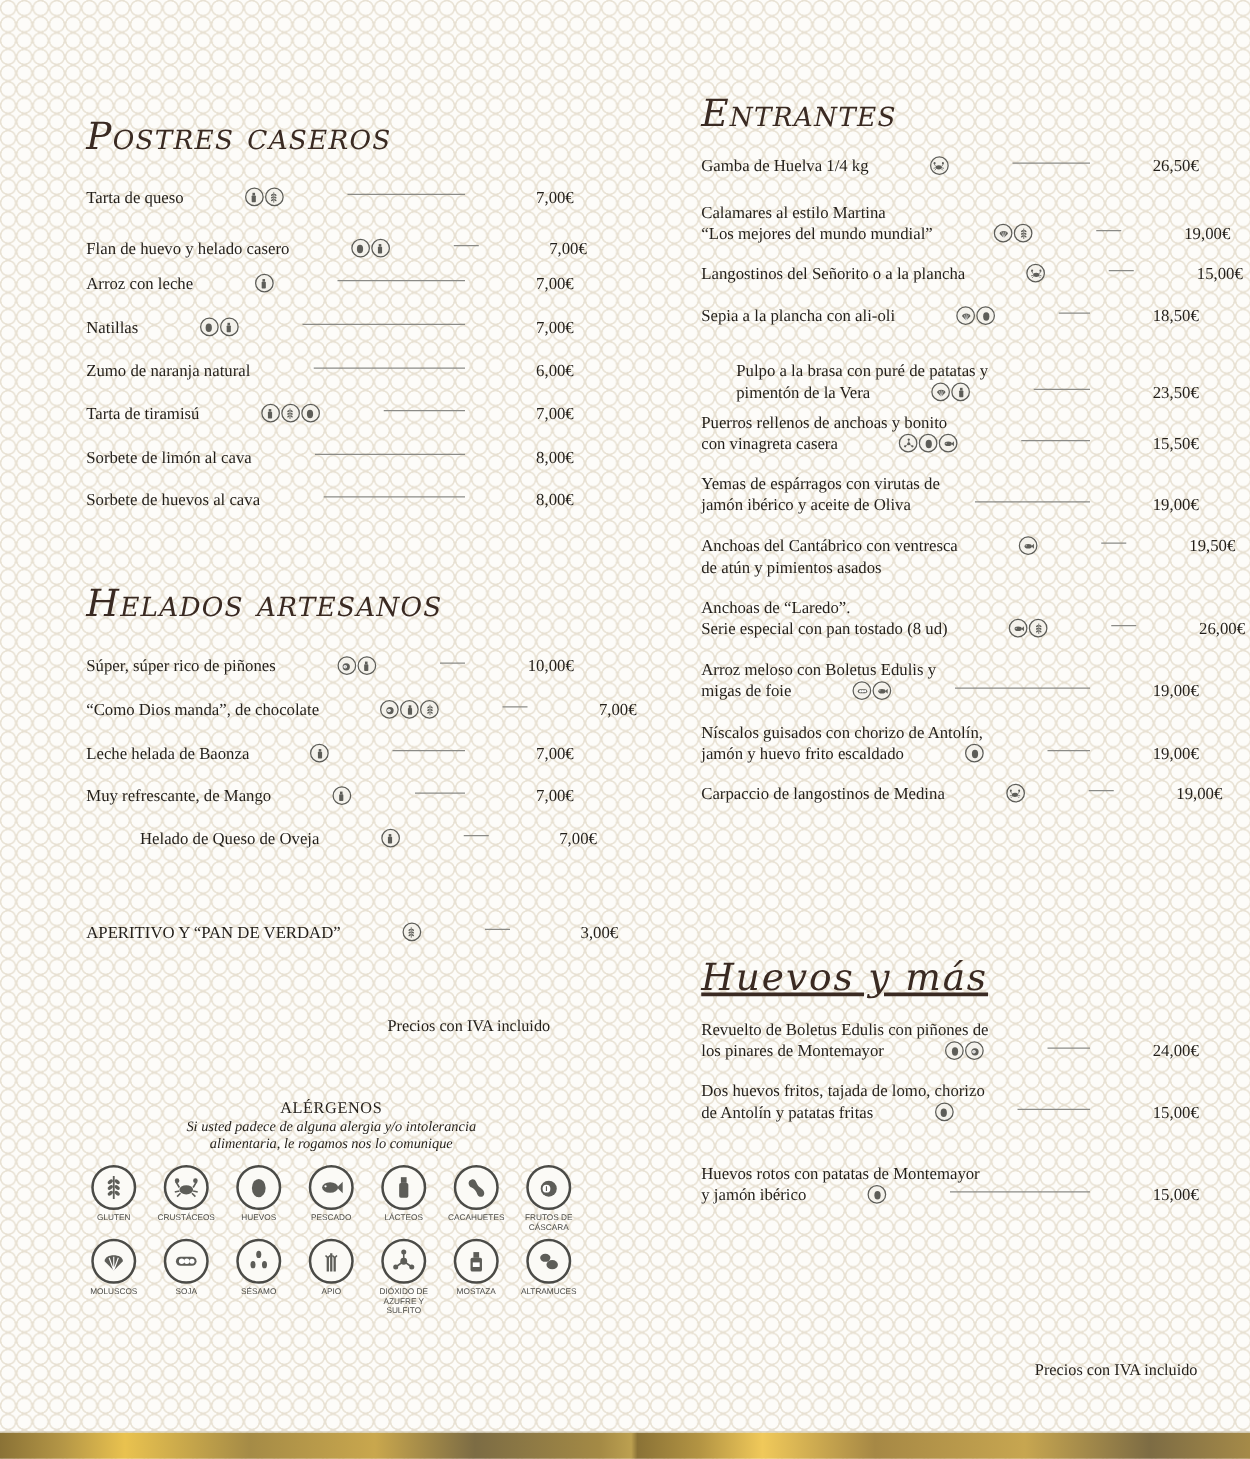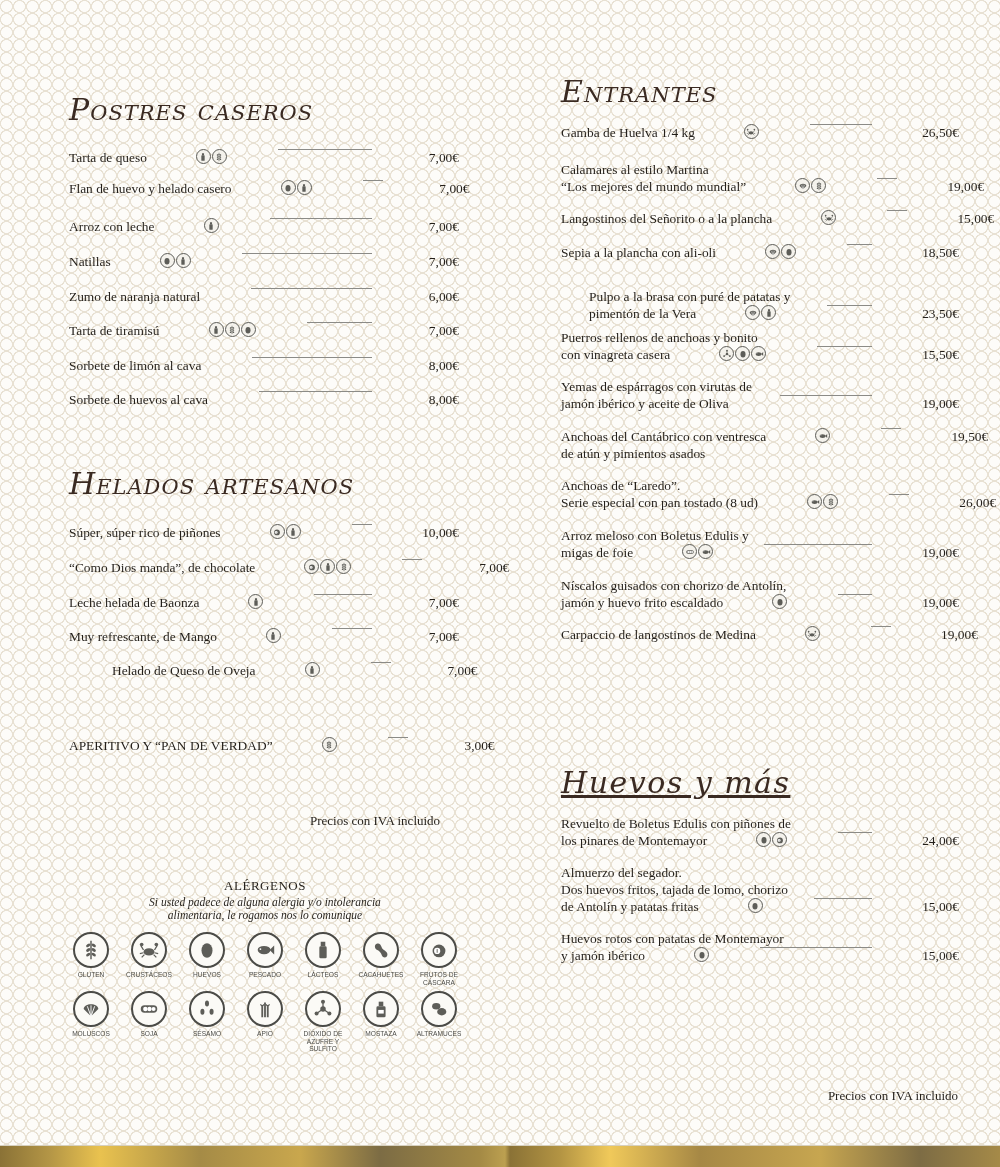--- a/index.html
+++ b/index.html
@@ -26,21 +26,21 @@
     letter-spacing: 1px;
     margin: 0;
     font-weight: normal;
     white-space: nowrap;
   }
 
   .item {
     position: absolute; left: 0; right: 0;
     font-size: 13.4px; line-height: 17px;
   }
-  .item .row { display: flex; align-items: flex-start; gap: 45px; }
+  .item .row { display: flex; align-items: center; gap: 45px; }
   .item .name { white-space: nowrap; }
   .item .icons { display: inline-flex; gap: 1px; margin-left: 4px; vertical-align: -3px; }
   .item .leader {
     flex: 1; border-bottom: 1.4px solid #8b8b87; margin: 0 4px 4px 6px; min-width: 20px;
   }
   .item .price { white-space: nowrap; min-width: 38px; text-align: right; }
   .item .line1 { white-space: nowrap; }
 
   .aico {
     width: 15px; height: 15px; border-radius: 50%;
@@ -101,21 +101,21 @@
                 <ellipse cx="15" cy="12" rx="2.6" ry="1.6" transform="rotate(35 15 12)" fill="#5d5d58"></ellipse>
                 <ellipse cx="9" cy="17" rx="2.6" ry="1.6" transform="rotate(-35 9 17)" fill="#5d5d58"></ellipse>
                 <ellipse cx="15" cy="17" rx="2.6" ry="1.6" transform="rotate(35 15 17)" fill="#5d5d58"></ellipse>
               </svg>
             </span>
           </span>
           <span class="leader"></span>
           <span class="price">7,00€</span>
         </div>
       </div>
-      <div class="item" style="top: 180px;">
+      <div class="item" style="top: 190px;">
         <div class="row">
           <span class="name">Flan de huevo y helado casero</span>
           <span class="icons">
             <span class="aico">
               <svg viewBox="0 0 24 24">
                 <ellipse cx="12" cy="12.5" rx="6" ry="8" fill="#5d5d58"></ellipse>
               </svg>
             </span>
             <span class="aico">
               <svg viewBox="0 0 24 24">
@@ -764,21 +764,20 @@
                 <circle cx="10" cy="13" r="3.4" fill="#fff"></circle>
                 <path d="M10 11 L10 15" stroke="#5d5d58" stroke-width="1"></path>
               </svg>
             </span>
           </span>
           <span class="leader"></span>
           <span class="price">24,00€</span>
         </div>
       </div>
       <div class="item" style="top: 864px;">
-        <div class="line1">Almuerzo del segador.</div>
         <div class="line1">Dos huevos fritos, tajada de lomo, chorizo</div>
         <div class="row">
           <span class="name">de Antolín y patatas fritas</span>
           <span class="icons">
             <span class="aico">
               <svg viewBox="0 0 24 24">
                 <ellipse cx="12" cy="12.5" rx="6" ry="8" fill="#5d5d58"></ellipse>
               </svg>
             </span>
           </span>

